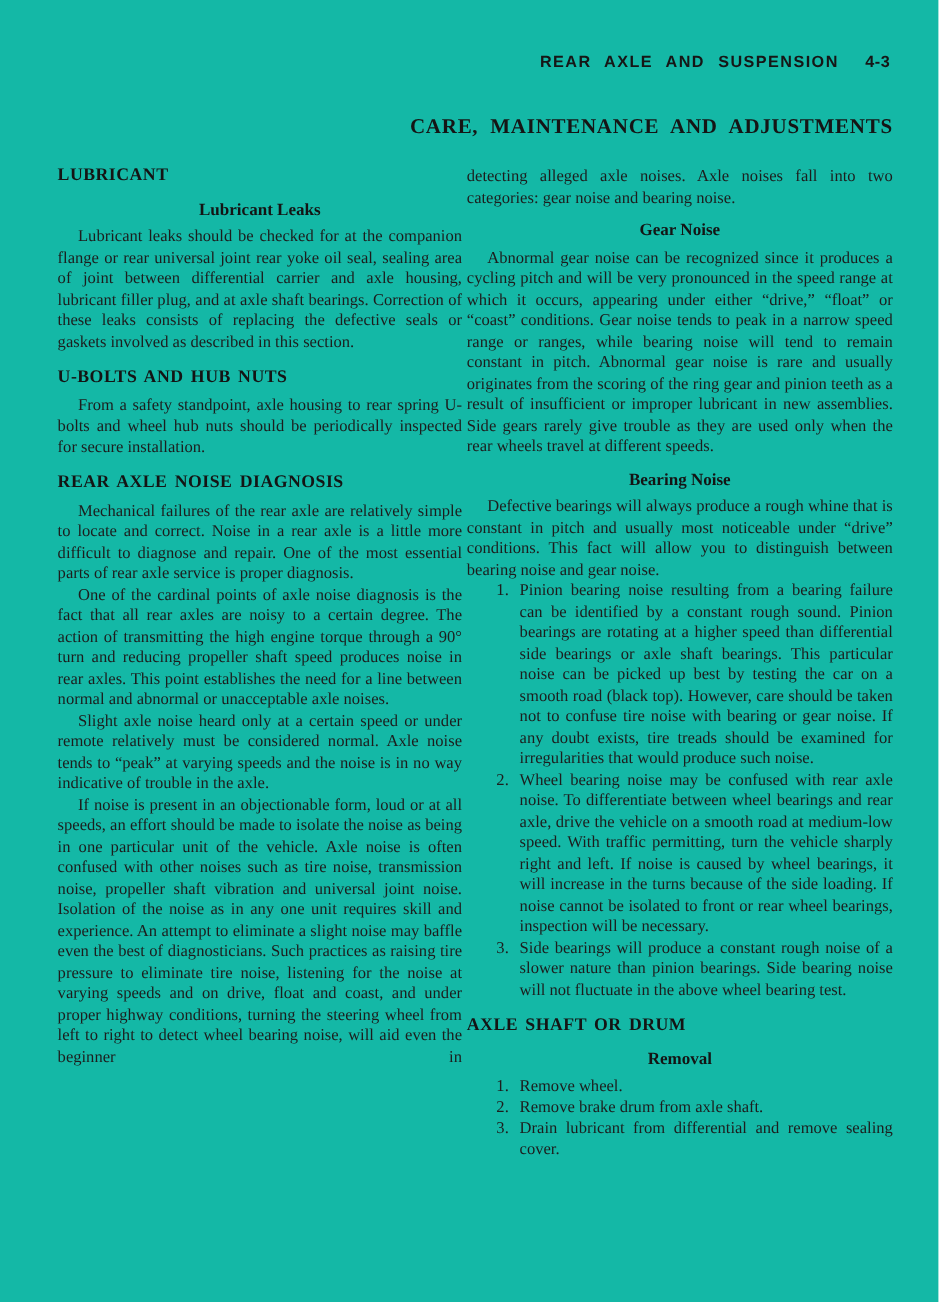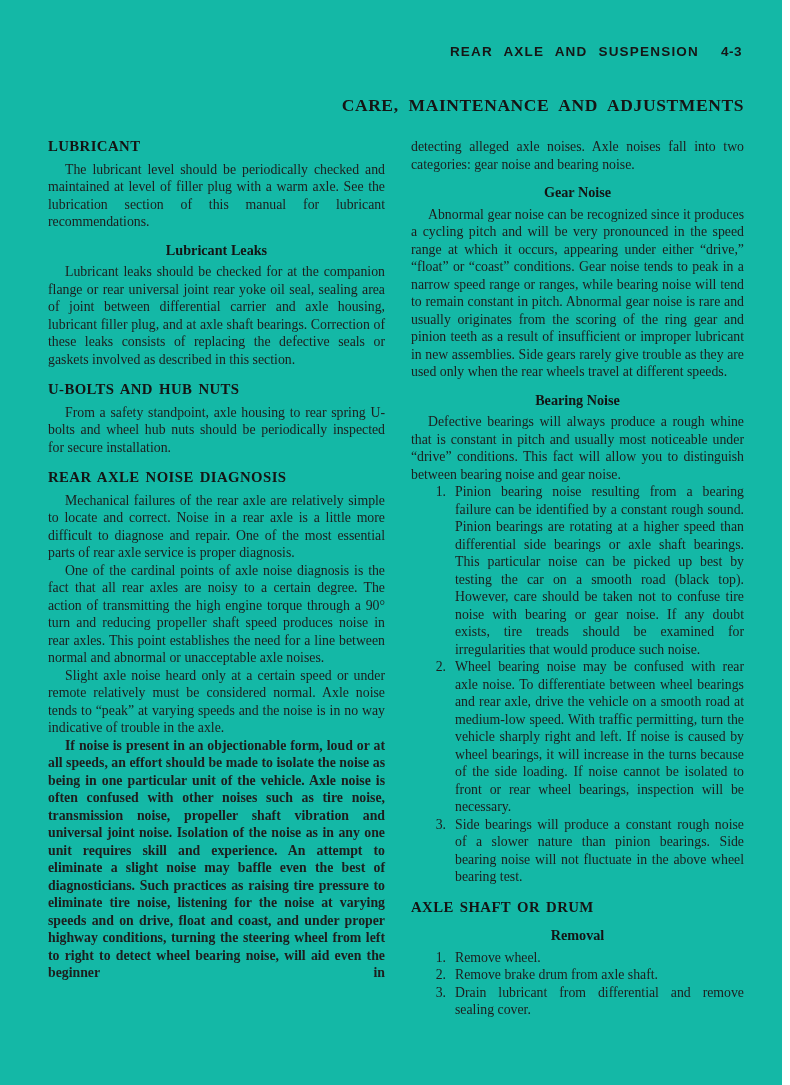--- a/index.html
+++ b/index.html
@@ -27,21 +27,21 @@
   .running-head .pagenum { margin-left: 22px; letter-spacing: 0.5px; }
   .doc-title {
     text-align: right;
     font-weight: bold;
     font-size: 17.5px;
     letter-spacing: 0.6px;
     word-spacing: 5px;
     margin-top: 36px;
     color: #151515;
   }
-  .columns { display: flex; gap: 26px; margin-top: 22px; }
+  .columns { display: flex; gap: 4px; margin-top: 22px; }
   .col {
     font-size: 13.8px;
     line-height: 17.5px;
     text-align: justify;
   }
   .col-left  { flex: 0 0 337px; }
   .col-right { flex: 1; }
   h2.sec {
     font-size: 14.8px;
     font-weight: bold;
@@ -54,21 +54,21 @@
   h2.sec.first { margin-top: 0; }
   h3.sub {
     font-size: 14.2px;
     font-weight: bold;
     text-align: center;
     margin: 11px 0 4px 0;
     color: #141414;
   }
   p { margin: 0; text-indent: 17px; }
   p.noindent { text-indent: 0; }
-  p.cont { text-align-last: justify; font-weight: bold; }
+  p.cont { text-align-last: justify; }
   .oli { display: flex; margin: 0; }
   .oli .num {
     flex: 0 0 44px;
     box-sizing: border-box;
     text-align: right;
     padding-right: 9px;
   }
   .oli .txt { flex: 1; text-align: justify; }
 </style>
 </head>
@@ -79,21 +79,20 @@
   <div class="running-head">
     <span>REAR AXLE AND SUSPENSION</span><span class="pagenum">4-3</span>
   </div>
 
   <div class="doc-title">CARE, MAINTENANCE AND ADJUSTMENTS</div>
 
   <div class="columns">
 
     <div class="col col-left">
       <h2 class="sec first">LUBRICANT</h2>
-      <p>The lubricant level should be periodically checked and maintained at level of filler plug with a warm axle. See the lubrication section of this manual for lubricant recommendations.</p>
 
       <h3 class="sub">Lubricant Leaks</h3>
       <p>Lubricant leaks should be checked for at the companion flange or rear universal joint rear yoke oil seal, sealing area of joint between differential carrier and axle housing, lubricant filler plug, and at axle shaft bearings. Correction of these leaks consists of replacing the defective seals or gaskets involved as described in this section.</p>
 
       <h2 class="sec">U-BOLTS AND HUB NUTS</h2>
       <p>From a safety standpoint, axle housing to rear spring U-bolts and wheel hub nuts should be periodically inspected for secure installation.</p>
 
       <h2 class="sec">REAR AXLE NOISE DIAGNOSIS</h2>
       <p>Mechanical failures of the rear axle are relatively simple to locate and correct. Noise in a rear axle is a little more difficult to diagnose and repair. One of the most essential parts of rear axle service is proper diagnosis.</p>
       <p>One of the cardinal points of axle noise diagnosis is the fact that all rear axles are noisy to a certain degree. The action of transmitting the high engine torque through a 90° turn and reducing propeller shaft speed produces noise in rear axles. This point establishes the need for a line between normal and abnormal or unacceptable axle noises.</p>

